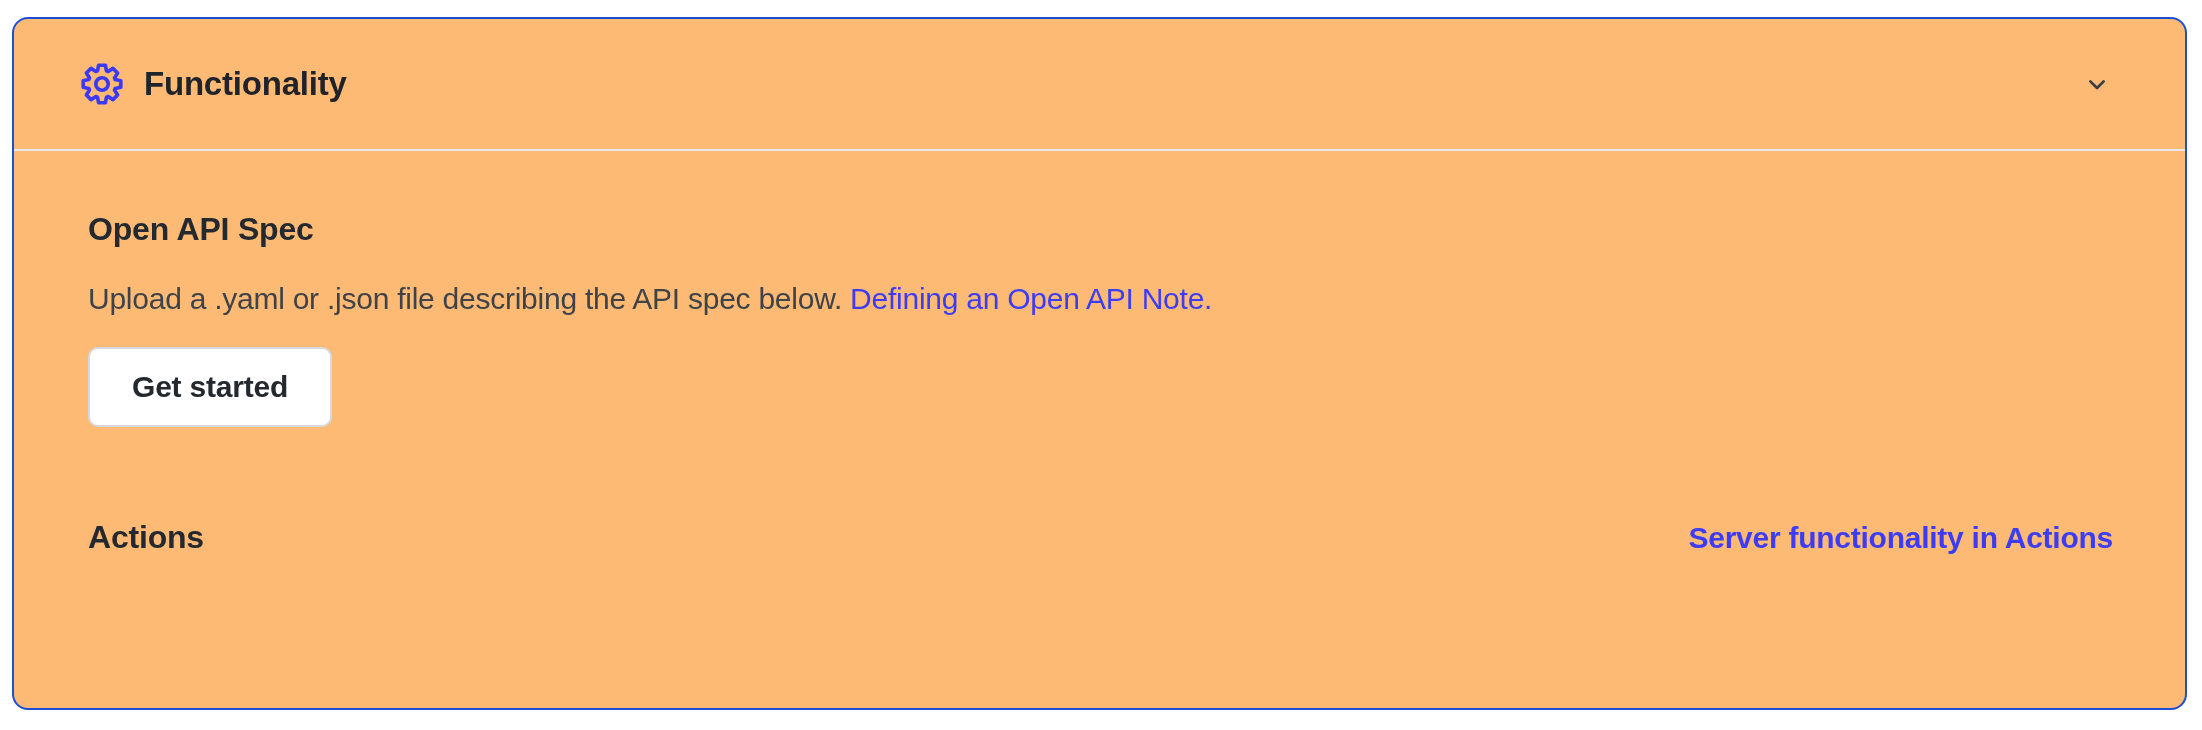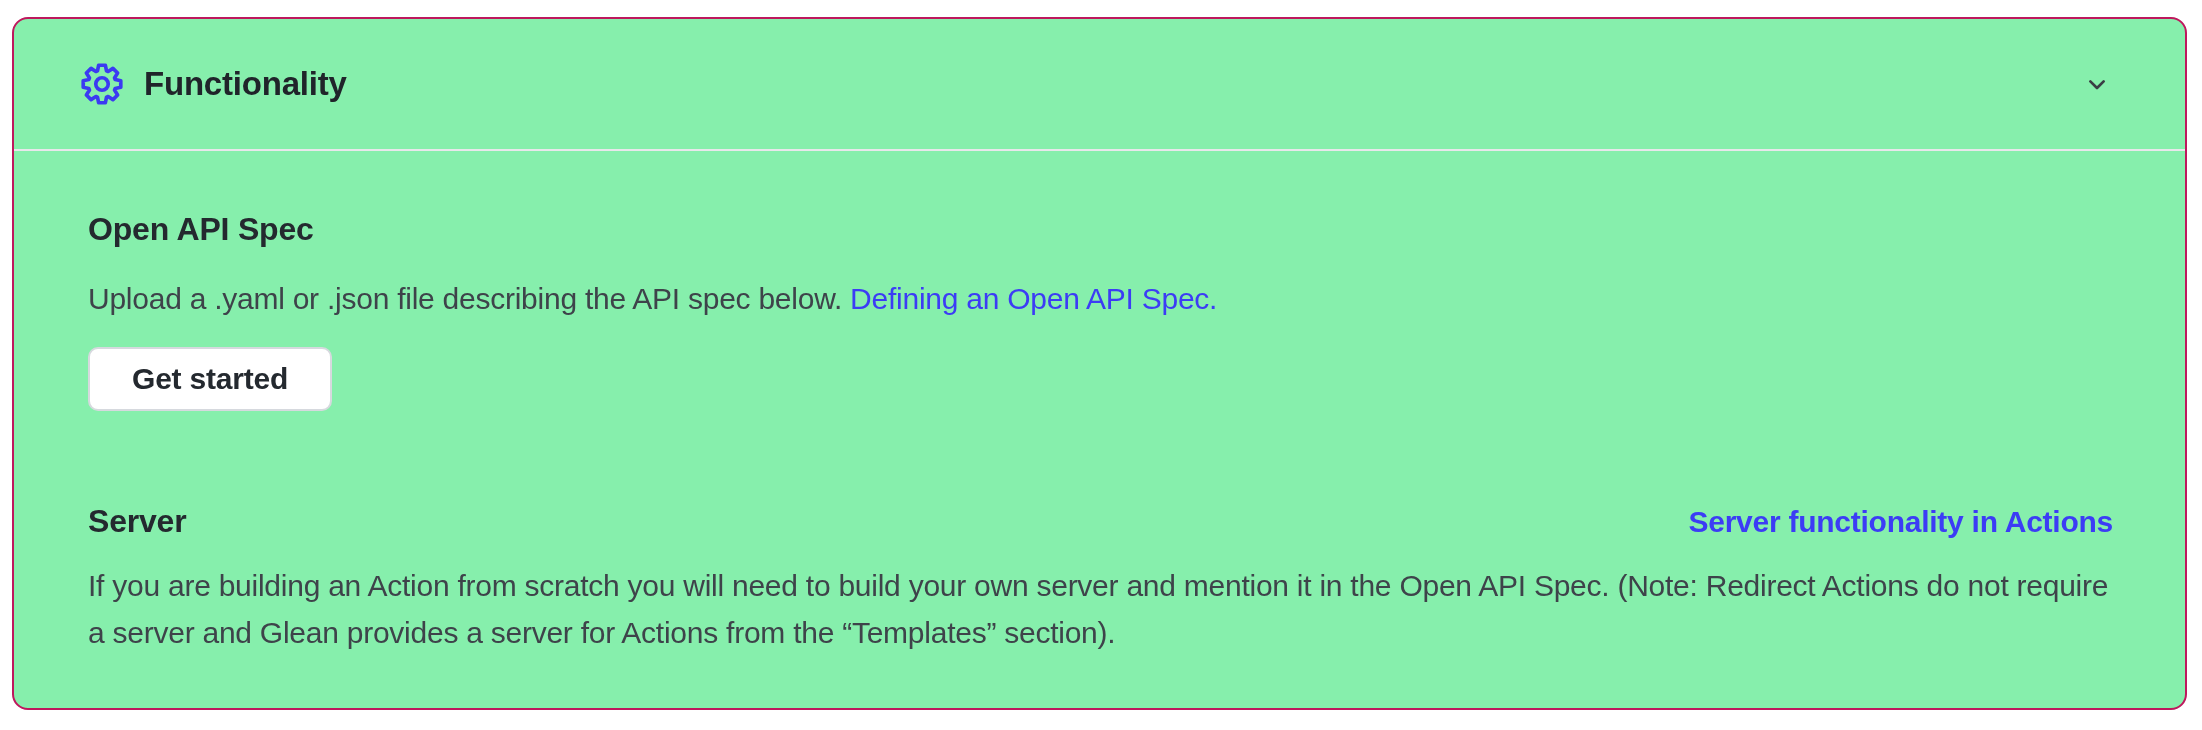--- a/index.html
+++ b/index.html
@@ -7,22 +7,22 @@
     width: 2202px; height: 730px;
     background: #ffffff;
     font-family: "Liberation Sans", sans-serif;
     position: relative;
     overflow: hidden;
   }
   .card {
     position: absolute;
     left: 12px; top: 17px;
     width: 2175px; height: 693px;
-    background: #86efac;
-    border: 2px solid #be185d;
+    background: #fdba74;
+    border: 2px solid #1d4ed8;
     border-radius: 16px;
   }
   .card-header {
     height: 132px;
     display: flex;
     align-items: center;
     gap: 20px;
     padding: 0 70px 0 66px;
     border-bottom: 2px solid #E7E8EB;
     cursor: pointer;
@@ -58,21 +58,21 @@
   .text-link {
     color: #3C3CF5;
     text-decoration: none;
     cursor: pointer;
   }
   .btn {
     display: inline-flex;
     align-items: center;
     justify-content: center;
     margin-top: 25px;
-    height: 64px;
+    height: 80px;
     padding: 0 42px;
     font-family: "Liberation Sans", sans-serif;
     font-size: 30px;
     font-weight: 600;
     letter-spacing: -0.2px;
     color: #24292F;
     background: #ffffff;
     border: 2px solid #D6D9DE;
     border-radius: 10px;
     cursor: pointer;
@@ -110,26 +110,25 @@
       <svg class="chevron-svg" viewBox="0 0 24 24" aria-hidden="true">
         <path d="M7 10 L12 15 L17 10" fill="none" stroke="#3A3E44" stroke-width="2" stroke-linejoin="round" stroke-linecap="round"></path>
       </svg>
     </button>
   </div>
 
   <div class="card-body">
 
     <div>
       <div class="section-heading open-api-heading">Open API Spec</div>
-      <p class="desc"><span>Upload a .yaml or .json file describing the API spec below.</span> <a class="text-link" href="#">Defining an Open API Spec.</a></p>
+      <p class="desc"><span>Upload a .yaml or .json file describing the API spec below.</span> <a class="text-link" href="#">Defining an Open API Note.</a></p>
       <button class="btn">Get started</button>
     </div>
 
     <div>
       <div class="server-row">
-        <span class="section-heading">Server</span>
+        <span class="section-heading">Actions</span>
         <a class="text-link server-link" href="#">Server functionality in Actions</a>
       </div>
-      <p class="desc server-desc">If you are building an Action from scratch you will need to build your own server and mention it in the Open API Spec. (Note: Redirect Actions do not require a server and Glean provides a server for Actions from the “Templates” section).</p>
     </div>
 
   </div>
 </div>
 
 </body></html>

